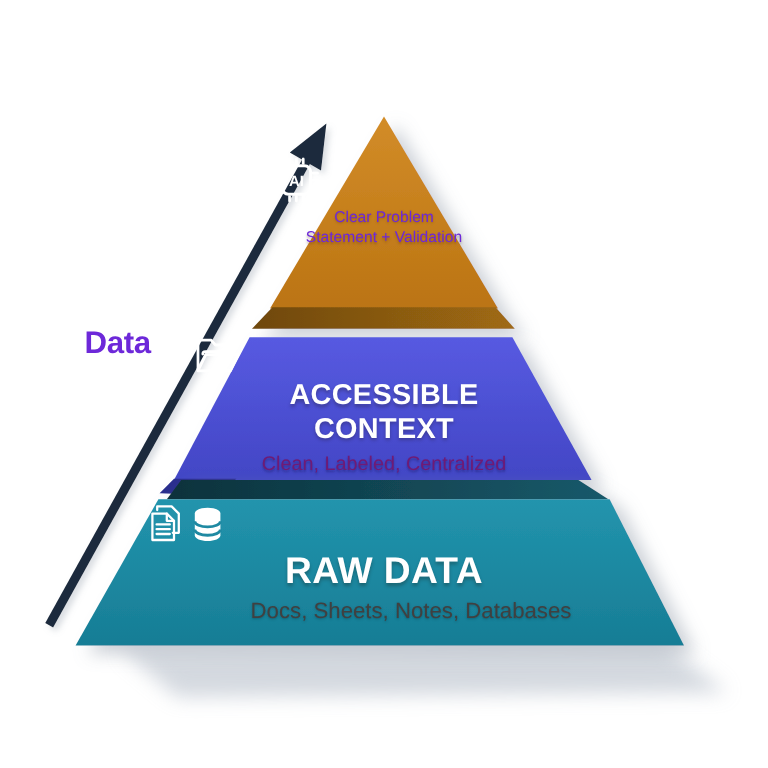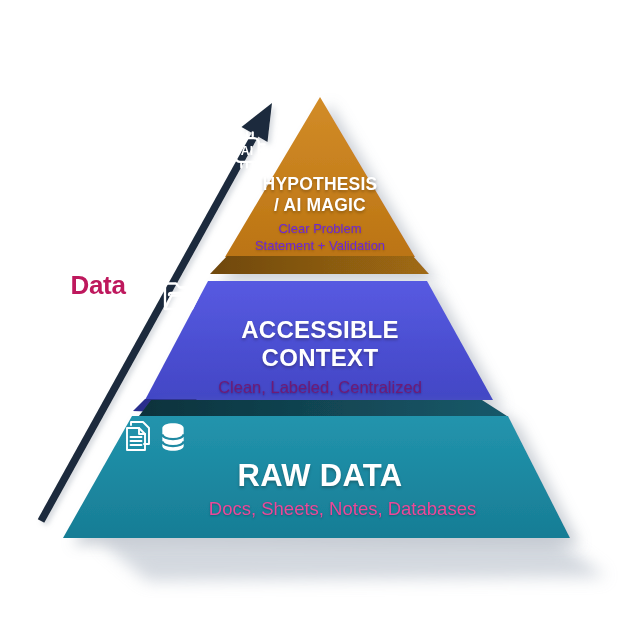--- a/index.html
+++ b/index.html
@@ -5,21 +5,21 @@
   html,body{margin:0;padding:0;background:#ffffff;}
   .stage{
     position:relative;width:640px;height:640px;overflow:hidden;
     background:#ffffff;
     font-family:"Liberation Sans", sans-serif;
   }
   .art{position:absolute;left:0;top:0;width:640px;height:640px;}
 
   .maturity-label{
     position:absolute;left:26px;top:270px;width:144px;
-    text-align:center;color:#be185d;font-weight:700;
+    text-align:center;color:#6d28d9;font-weight:700;
     font-size:26px;line-height:1.22;letter-spacing:-0.3px;
   }
   .maturity-label span{display:block;}
 
   .tier-content{
     position:absolute;display:flex;flex-direction:column;
     text-align:center;color:#ffffff;pointer-events:none;
   }
   .tier-content .icons{display:flex;align-items:flex-end;gap:7px;}
   .t-title{font-weight:700;text-shadow:0 2px 3px rgba(25,15,0,0.28);}
@@ -31,21 +31,21 @@
   .tier1 .t-sub{font-size:13px;line-height:1.3;margin-top:4px;color:#6d28d9;
     text-shadow:0 1px 2px rgba(80,45,0,0.35);}
 
   .tier2{left:160px;top:279px;width:320px;}
   .tier2 .t-title{font-size:24px;line-height:1.17;margin-top:3px;letter-spacing:0.3px;}
   .tier2 .t-sub{font-size:16.5px;margin-top:6px;color:#701a75;
     text-shadow:0 1px 2px rgba(10,10,60,0.35);}
 
   .tier3{left:120px;top:419px;width:400px;}
   .tier3 .t-title{font-size:31px;line-height:1.1;margin-top:6px;letter-spacing:0.3px;}
-  .tier3 .t-sub{font-size:18.5px;margin-top:5px;color:#ec4899;
+  .tier3 .t-sub{font-size:18.5px;margin-top:5px;color:#404040;
     text-shadow:0 1px 2px rgba(0,40,50,0.35);margin-left:45px;}
 
   .icons svg{display:block;}
 </style>
 </head>
 <body>
 
 <div class="stage">
 
   <svg class="art" viewBox="0 0 640 640" aria-hidden="true">
@@ -127,24 +127,20 @@
             <line x1="1.5" y1="20" x2="5.5" y2="20"></line>
             <line x1="1.5" y1="26" x2="5.5" y2="26"></line>
           <line x1="34.5" y1="14" x2="38.5" y2="14"></line>
             <line x1="34.5" y1="20" x2="38.5" y2="20"></line>
             <line x1="34.5" y1="26" x2="38.5" y2="26"></line>
         </g>
         <rect x="7.5" y="7.5" width="25" height="25" rx="5.5" fill="none" stroke="#ffffff" stroke-width="2.6"></rect>
         <text x="20" y="25.5" text-anchor="middle" font-family="Liberation Sans, sans-serif" font-size="13" font-weight="bold" fill="#ffffff">AI</text>
       </svg>
     </div>
-    <div class="t-title">
-      <span>HYPOTHESIS</span>
-      <span>/ AI MAGIC</span>
-    </div>
     <div class="t-sub">
       <span>Clear Problem</span>
       <span>Statement + Validation</span>
     </div>
   </div>
 
   <div class="tier-content tier2">
     <div class="icons">
       <svg width="42" height="34" viewBox="0 0 42 34">
         <g fill="none" stroke="#ffffff" stroke-width="2.3" stroke-linejoin="round" stroke-linecap="round">

